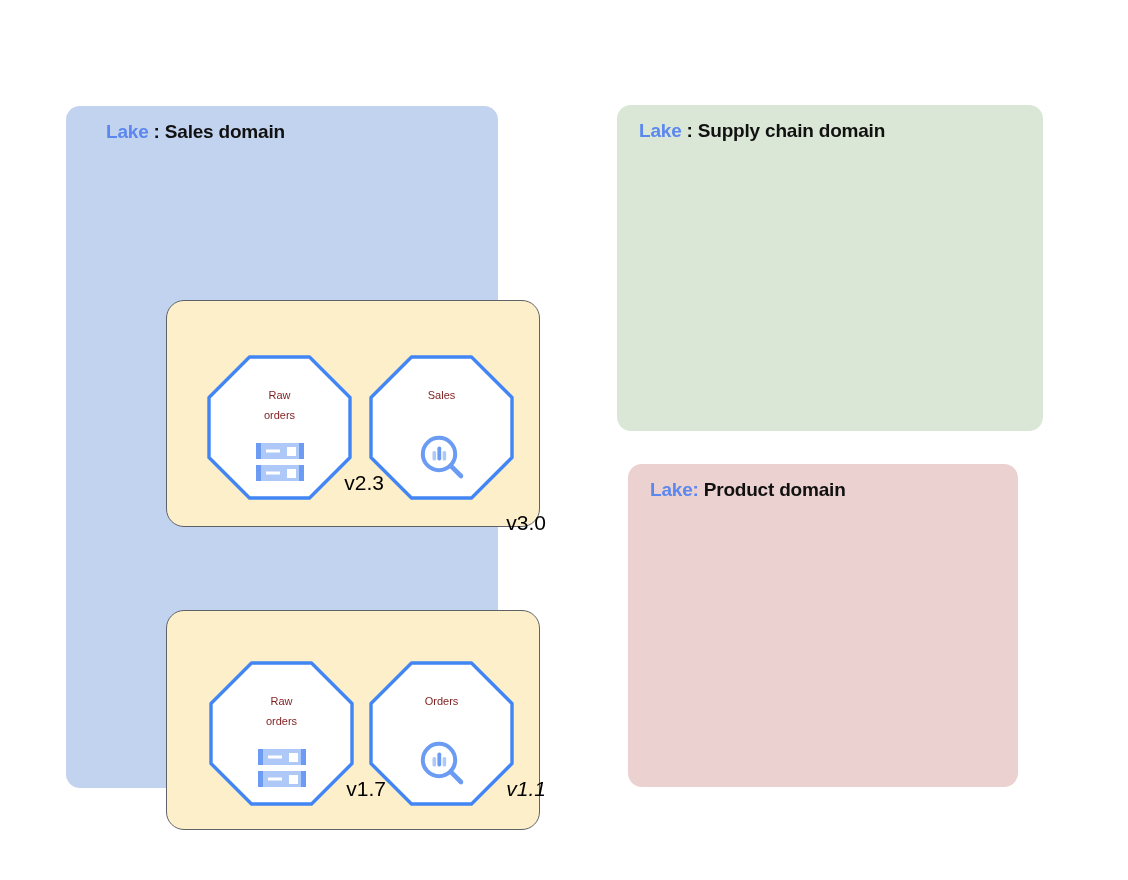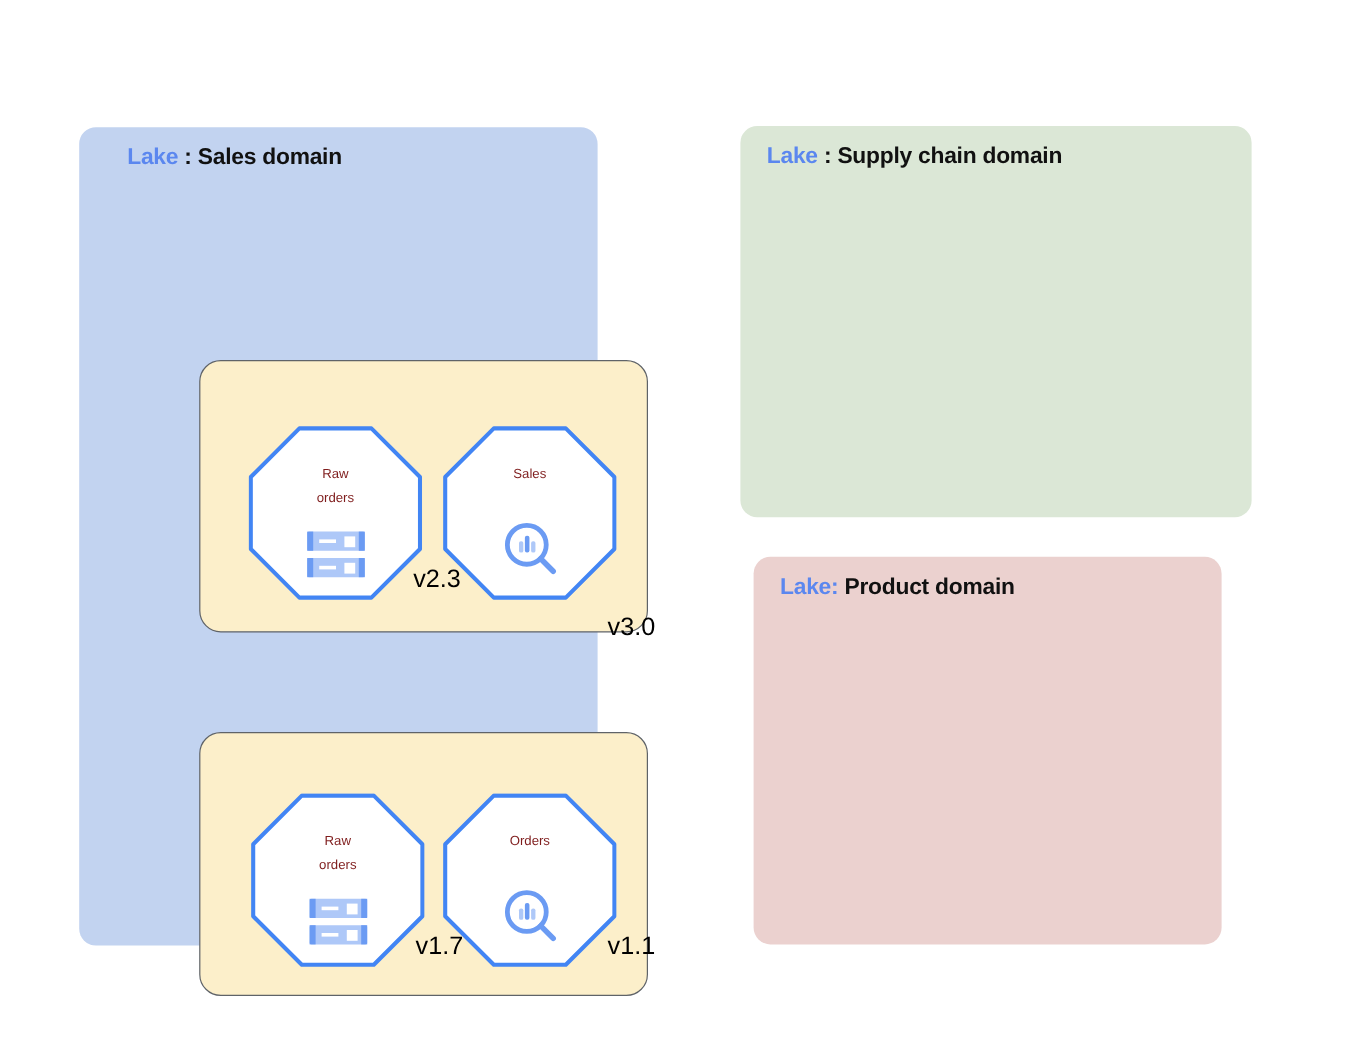--- a/index.html
+++ b/index.html
@@ -219,21 +219,21 @@
       </div>
       <span class="oct-icon" style="top:78px;">
         <svg class="icon-an" width="48" height="48" viewBox="0 0 48 48">
           <circle cx="21" cy="21" r="16.2" fill="none" stroke="#6b9bf3" stroke-width="4"></circle>
           <rect x="14.5" y="18" width="3.6" height="9.5" rx="1.6" fill="#aec8f8"></rect>
           <rect x="19.4" y="13.5" width="3.8" height="14" rx="1.7" fill="#6b9bf3"></rect>
           <rect x="24.6" y="18" width="3.6" height="9.5" rx="1.6" fill="#aec8f8"></rect>
           <line x1="32.6" y1="32.6" x2="43" y2="43" stroke="#6b9bf3" stroke-width="4.6" stroke-linecap="round"></line>
         </svg>
       </span>
-      <span class="oct-version" style="right:-32px; bottom:5px;">v1.1</span>
+      <span class="oct-version" style="right:-32px; bottom:5px;font-style:italic;">v1.1</span>
     </div>
   </div>
 </div>
 
 <div class="lake" id="lake-supply">
   <div class="lake-title">
     <span class="kw">Lake</span><span> : </span><span>Supply chain domain</span>
   </div>
 
 </div>

